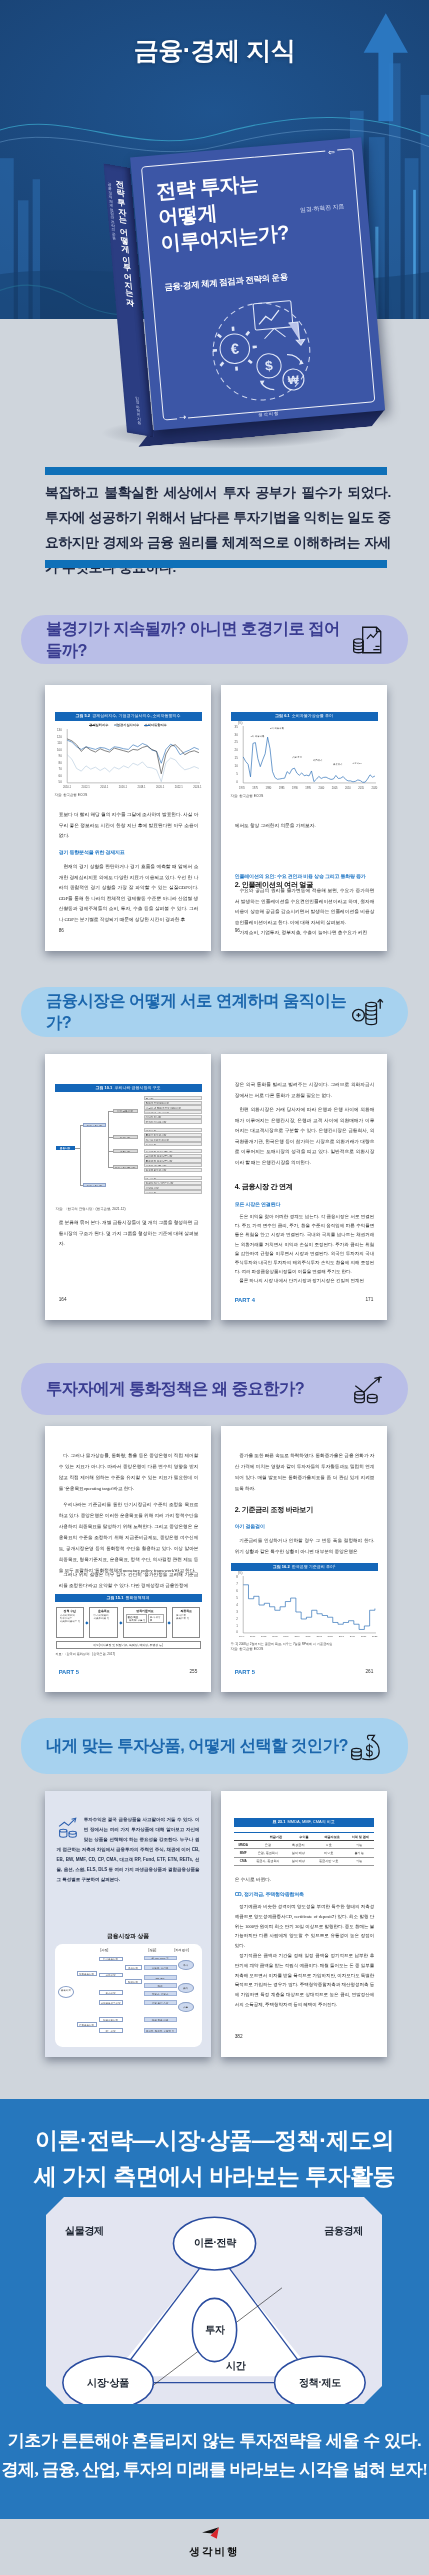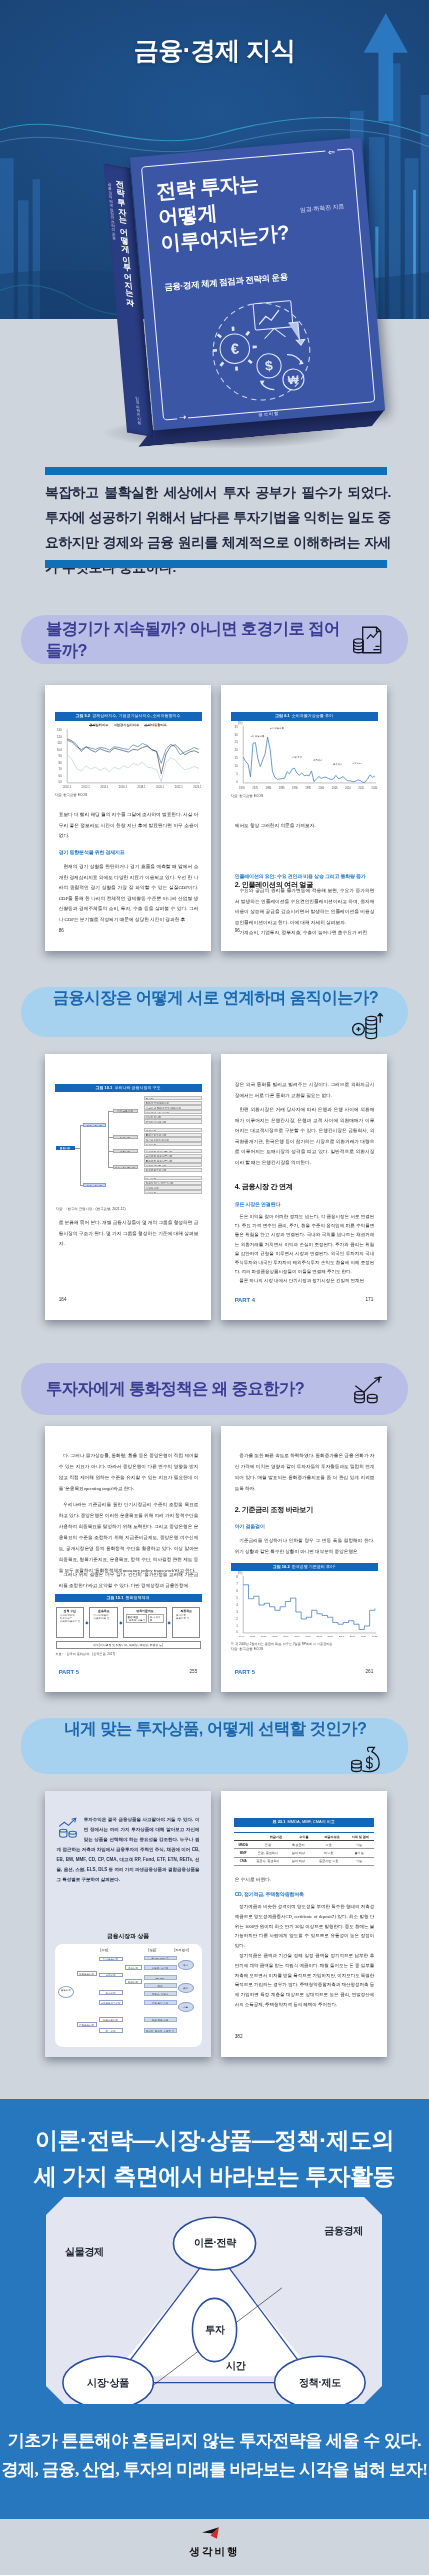--- a/index.html
+++ b/index.html
@@ -37,21 +37,21 @@
   
   .bar{position:absolute;left:45px;width:342px;height:8px;background:#0f70b8;}
   .intro{position:absolute;left:45px;top:480px;width:346px;color:#1f2840;font-weight:700;
          font-size:13.7px;line-height:25px;letter-spacing:-0.3px;text-align:justify;}
   
   .sechead{position:absolute;left:21px;width:387px;border-radius:26px;display:flex;align-items:center;
            padding:0 23px 0 25px;box-sizing:border-box;}
   .sechead .t{font-weight:800;font-size:16.3px;letter-spacing:-0.5px;}
   .sechead .ic{margin-left:auto;flex:0 0 auto;}
   .lav{background:#b9bee7;} .lav .t{color:#3a3d91;}
-  .sky{background:#a7d2ef;flex-direction:column;} .sky .t{color:#1c67ad;}
+  .sky{background:#a7d2ef;} .sky .t{color:#1c67ad;}
   
   .page{position:absolute;width:166px;height:266px;background:#fff;overflow:hidden;
         box-shadow:0 3.7px 8.4px rgba(15,25,50,.4);}
   .pg-l{left:45px;} .pg-r{left:221px;}
   .p-body{position:absolute;left:13.7px;right:12.7px;font-size:4.7px;line-height:10.5px;color:#222;
           text-align:justify;font-family:"Liberation Serif",serif;}
   .ind{text-indent:1em;display:block;}
   .figbar{background:#1466b8;color:#fff;font-size:4px;height:8.4px;line-height:8.4px;text-align:center;
           white-space:nowrap;overflow:hidden;}
   .figbar b{margin-right:2.1px;}
@@ -644,21 +644,21 @@
         <polygon points="291,136 349,136 512,340 126,340" fill="#ffffff"></polygon>
         <line x1="291" y1="136" x2="132" y2="346" stroke="#2b4da0" stroke-width="2.5"></line>
         <line x1="349" y1="136" x2="506" y2="346" stroke="#2b4da0" stroke-width="2.5"></line>
         <line x1="204" y1="352" x2="434" y2="352" stroke="#2b4da0" stroke-width="2.5"></line>
         <line x1="176" y1="378" x2="448" y2="172" stroke="#222" stroke-width="1.2"></line>
         <ellipse cx="320" cy="88" rx="78" ry="50" fill="#fff" stroke="#2b4da0" stroke-width="3"></ellipse>
         <ellipse cx="320" cy="252" rx="42" ry="60" fill="#fff" stroke="#2b4da0" stroke-width="3"></ellipse>
         <ellipse cx="118" cy="352" rx="86" ry="50" fill="#fff" stroke="#2b4da0" stroke-width="3"></ellipse>
         <ellipse cx="520" cy="352" rx="86" ry="50" fill="#fff" stroke="#2b4da0" stroke-width="3"></ellipse>
       </svg>
-      <span class="plabel" style="left:19px;top:27.4px;margin-top:21px;">실물경제</span>
+      <span class="plabel" style="left:19px;top:27.4px;">실물경제</span>
       <span class="plabel" style="right:19px;top:27.4px;">금융경제</span>
       <span class="plabel pl-ell" style="left:169px;top:46px;">이론·전략</span>
       <span class="plabel pl-ell" style="left:169px;top:133px;">투자</span>
       <span class="plabel" style="left:180px;top:162px;font-weight:600;">시간</span>
       <span class="plabel pl-ell" style="left:62px;top:186px;">시장·상품</span>
       <span class="plabel pl-ell" style="left:274px;top:186px;">정책·제도</span>
     </div>
     <div class="band-close" style="top:330px;">기초가 튼튼해야 흔들리지 않는 투자전략을 세울 수 있다.</div>
     <div class="band-close" style="top:359px;font-family:Liberation Serif, serif;">경제, 금융, 산업, 투자의 미래를 바라보는 시각을 넓혀 보자!</div>
   </div>

